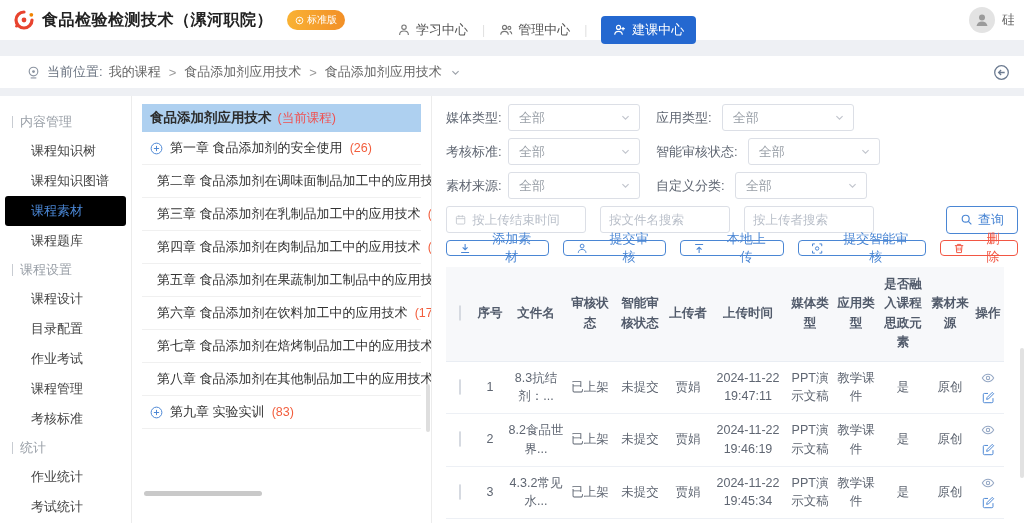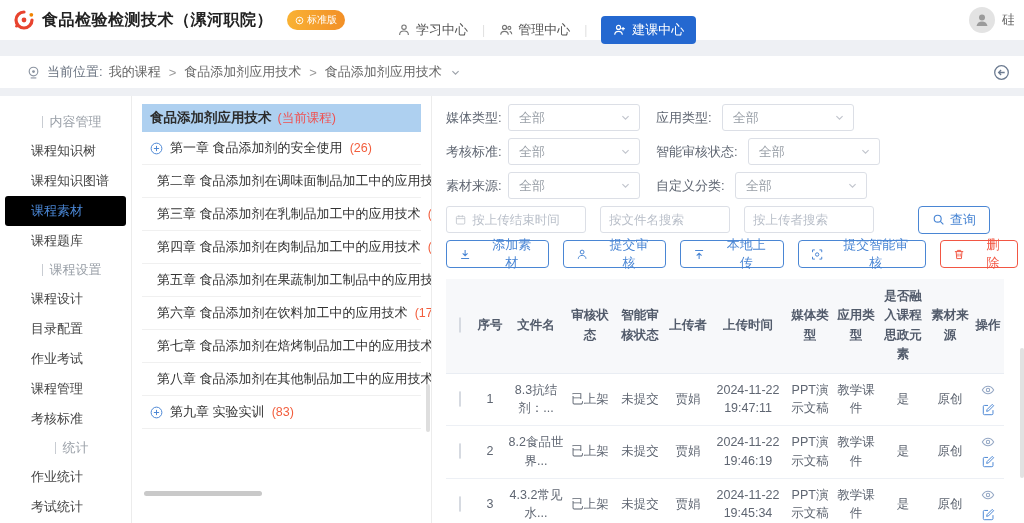--- a/index.html
+++ b/index.html
@@ -25,21 +25,21 @@
   .crumb-link { color:#666; cursor:pointer; }
   .crumb-sep { color:#999; margin:0 2px; }
   .crumb-caret { margin-left:2px; }
   .back-btn { margin-left:auto; cursor:pointer; }
 
   
   .main { margin-top:8px; background:#fff; display:flex; height:427px; }
 
   
   .sidebar { width:132px; border-right:1px solid #ececec; padding-top:12px; flex:none; overflow:hidden; }
-  .side-sec { height:28px; display:flex; align-items:center; gap:7px; padding-left:12px; color:#9aa0a8; font-size:13px;justify-content:center; }
+  .side-sec { height:28px; display:flex; align-items:center; gap:7px; padding-left:12px; color:#9aa0a8; font-size:13px; }
   .side-sec-bar { width:1px; height:12px; background:#c8ccd2; }
   .side-item { height:30px; line-height:30px; padding-left:26px; font-size:13px; color:#444; cursor:pointer; margin:0 5px; border-radius:3px; white-space:nowrap; }
   .side-item.active { background:#000000; color:#4a86d4; }
 
   
   .chapters { width:300px; border-right:1px solid #ececec; flex:none; position:relative; padding:8px 10px 0 10px; overflow:hidden; }
   .course-head { background:#aed0f0; height:28px; display:flex; align-items:center; padding:0 8px; gap:6px; }
   .course-title { font-weight:bold; font-size:13.5px; color:#2b2b2b; }
   .course-tag { color:#f05050; font-size:12.5px; }
   .chapter { display:flex; align-items:center; gap:7px; height:33px; border-bottom:1px solid #f0f0f0; padding-left:8px; font-size:13px; color:#333; cursor:pointer; white-space:nowrap; }
@@ -53,24 +53,24 @@
   .flabel1 { width:62px; flex:none; }
   .flabel2 { margin-left:16px; margin-right:10px; flex:none; }
   .select { width:132px; height:27px; border:1px solid #dcdfe6; border-radius:3px; background:#fff; display:flex; align-items:center; padding:0 8px 0 10px; color:#9aa0a8; cursor:pointer; flex:none; }
   .select .val { flex:1; font-size:13px; }
   .tinput { height:27px; border:1px solid #dcdfe6; border-radius:3px; background:#fff; display:flex; align-items:center; padding:0 8px; gap:6px; }
   .tinput input { border:none; outline:none; width:100%; font-size:12.5px; color:#666; font-family:inherit; background:transparent; }
   .tinput input::placeholder { color:#b9bfc9; }
   .date-start { margin-left:12px; width:140px; }
   .date-end { width:140px; }
   .w130 { width:130px; margin-left:14px; }
-  .search-btn { margin-left:auto; margin-right:28px; height:28px; padding:0 13px; border:1px solid #4a86d4; color:#4a86d4; border-radius:4px; background:#fff; display:flex; align-items:center; gap:5px; font-size:13px; cursor:pointer; }
+  .search-btn { margin-left:auto; height:28px; padding:0 13px; border:1px solid #4a86d4; color:#4a86d4; border-radius:4px; background:#fff; display:flex; align-items:center; gap:5px; font-size:13px; cursor:pointer; }
 
   .actions { display:flex; align-items:center; gap:14px; margin:7px 0 11px; }
-  .abtn { height:28px; padding:0 12px; border:1px solid #4a86d4; color:#4a86d4; border-radius:4px; background:#fff; display:flex; align-items:center; gap:16px; font-size:13px; cursor:pointer; }
+  .abtn { height:16px; padding:0 12px; border:1px solid #4a86d4; color:#4a86d4; border-radius:4px; background:#fff; display:flex; align-items:center; gap:16px; font-size:13px; cursor:pointer; }
   .abtn.red { border-color:#f25643; color:#f25643; }
 
   table.mat { width:558px; border-collapse:collapse; table-layout:fixed; font-size:12.5px; color:#5f6672; }
   table.mat th { background:#f7f8fa; font-weight:bold; color:#525b6b; padding:8px 2px; text-align:center; vertical-align:middle; line-height:1.55; border-bottom:1px solid #e9edf3; }
   table.mat td { text-align:center; vertical-align:middle; padding:7px 2px; line-height:1.5; border-bottom:1px solid #edf0f5; }
   .cb { width:14px; height:14px; border:1px solid #d6dae1; border-radius:2px; background:#fff; margin:0 auto; cursor:pointer; }
   .ops { display:flex; flex-direction:column; align-items:center; gap:6px; }
   .ops .ico { cursor:pointer; }
   .time-cell span { display:block; }
   .vscroll-right { position:absolute; right:0; top:252px; width:4px; height:130px; border-radius:2px; background:#e2e2e2; }

